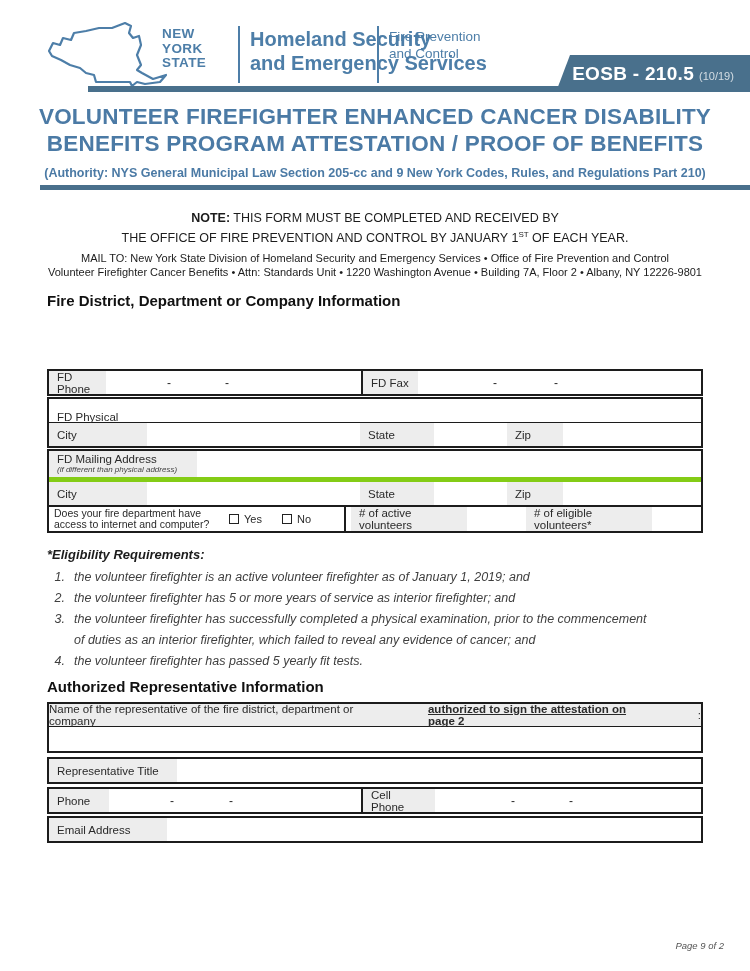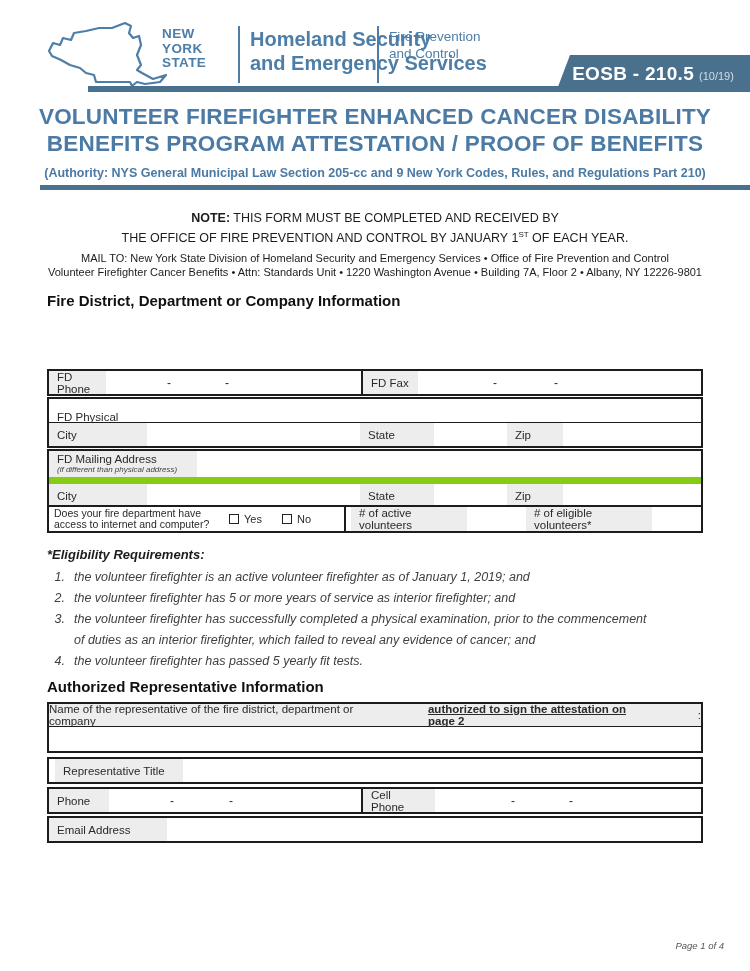--- a/index.html
+++ b/index.html
@@ -65,21 +65,21 @@
   .halfR{flex:1;position:relative;}
   .pPatch{position:absolute;left:0;top:0;bottom:0;}
   .dash{position:absolute;top:0;bottom:0;display:flex;align-items:center;font-size:12px;color:#2a2a2a;}
 
   
   .lblRow{height:23px;position:relative;}
   .cszRow{height:23px;position:relative;}
   .abs-patch{position:absolute;top:0;bottom:0;}
 
   
-  .mailRow{height:26px;position:relative;border-bottom:7px solid #84cc16;}
+  .mailRow{height:26px;position:relative;border-bottom:5px solid #84cc16;}
   .mailPatch{position:absolute;left:0;top:0;bottom:0;width:148px;background:#ededed;
              padding:2px 8px;box-sizing:border-box;display:block;}
   .mailNote{font-size:8px;font-style:italic;color:#444;display:block;margin-top:0px;}
 
   .bRow{border-bottom:1px solid #1c1c1c;}
 
   
   .netRow{height:24px;position:relative;}
   .netCell{width:295px;border-right:2px solid #1c1c1c;position:relative;}
   .qText{position:absolute;left:5px;top:1px;font-size:10.5px;line-height:11px;}
@@ -240,21 +240,21 @@
     <div class="repHeadRow">
         <span>Name of the representative of the fire district, department or company </span>
         <span class="bu">authorized to sign the attestation on page 2</span>
         <span>:</span>
       </div>
     <div class="repNameInput"></div>
   </div>
 
   <div class="tbl" style="top:757px;">
     <div class="lblRow">
-      <span class="patch abs-patch" style="left:0;width:128px;margin-left:6px;">Representative Title</span>
+      <span class="patch abs-patch" style="left:0;width:128px;">Representative Title</span>
     </div>
   </div>
 
   <div class="tbl" style="top:787px;">
     <div class="row phoneRow">
       <div class="halfL">
         <span class="patch pPatch" style="width:60px;">Phone</span>
         <span class="dash" style="left:121px;">-</span>
         <span class="dash" style="left:180px;">-</span>
       </div>
@@ -265,15 +265,15 @@
       </div>
     </div>
   </div>
 
   <div class="tbl" style="top:816px;">
     <div class="lblRow">
       <span class="patch abs-patch" style="left:0;width:118px;">Email Address</span>
     </div>
   </div>
 
-  <div class="footer">Page 1 of 4</div>
+  <div class="footer">Page 9 of 2</div>
 
 </div>
 
 </body></html>

